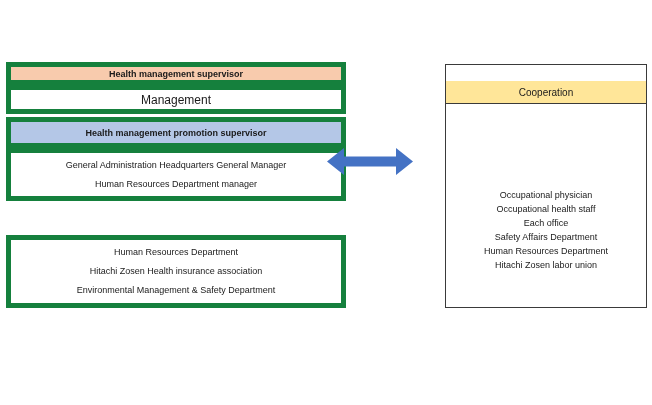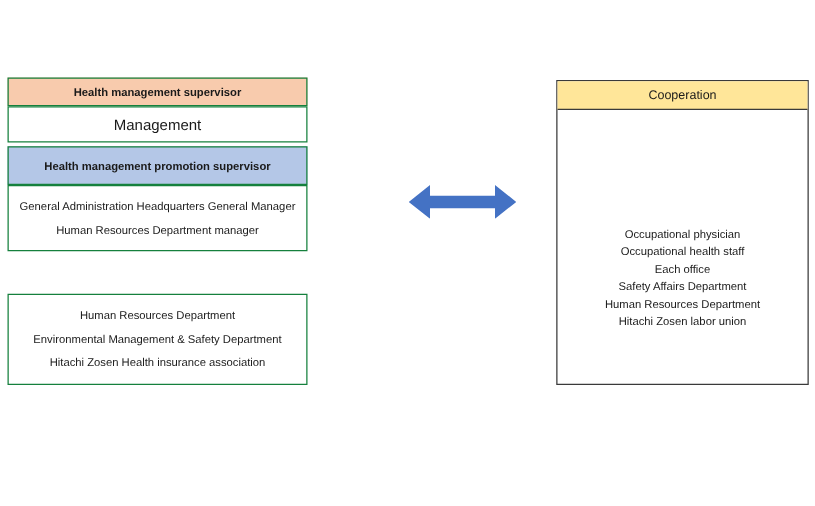--- a/index.html
+++ b/index.html
@@ -12,23 +12,23 @@
     position: relative;
     width: 652px;
     height: 405px;
     background: #ffffff;
     overflow: hidden;
     color: #1a1a1a;
   }
   .box {
     position: absolute;
     left: 6px;
-    width: 240px;
+    width: 340px;
     box-sizing: border-box;
-    border: 1px solid #15803d;
+    border: 5px solid #15803d;
     background: #ffffff;
     display: flex;
     flex-direction: column;
     align-items: center;
     justify-content: center;
     text-align: center;
   }
   .hdr {
     font-weight: bold;
     font-size: 9px;
@@ -97,30 +97,30 @@
   <div class="box hdr" id="hdr2" style="background: rgb(180, 199, 231);">
     <span>Health management promotion supervisor</span>
   </div>
   <div class="box" id="bod2">
     <div>General Administration Headquarters General Manager</div>
     <div>Human Resources Department manager</div>
   </div>
 
   <div class="box" id="bod3">
     <div>Human Resources Department</div>
+    <div>Hitachi Zosen Health insurance association</div>
     <div>Environmental Management &amp; Safety Department</div>
-    <div>Hitachi Zosen Health insurance association</div>
   </div>
 
   <svg id="arrow" viewBox="0 0 86 27" aria-hidden="true">
     <polygon points="0,13.5 17,0 17,8.5 69,8.5 69,0 86,13.5 69,27 69,18.5 17,18.5 17,27" fill="#4472C4"></polygon>
   </svg>
 
   <div id="coop">
-    <div id="coop-hdr" style="background: rgb(255, 230, 153);">
+    <div id="coop-hdr" style="background: rgb(255, 230, 153); margin-top: 16px;">
       <span>Cooperation</span>
     </div>
     <div id="coop-body">
       <div>Occupational physician</div>
       <div>Occupational health staff</div>
       <div>Each office</div>
       <div>Safety Affairs Department</div>
       <div>Human Resources Department</div>
       <div>Hitachi Zosen labor union</div>
     </div>

